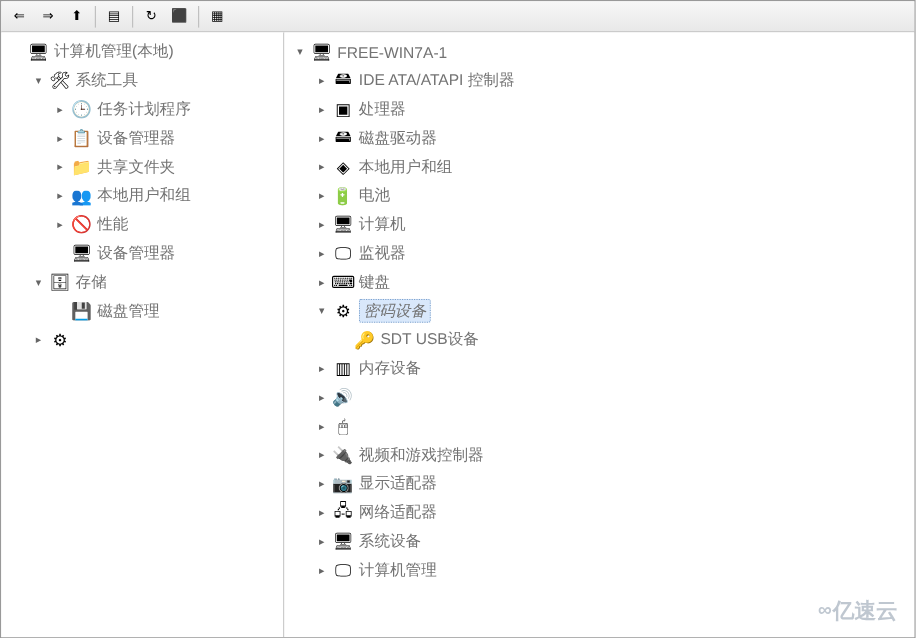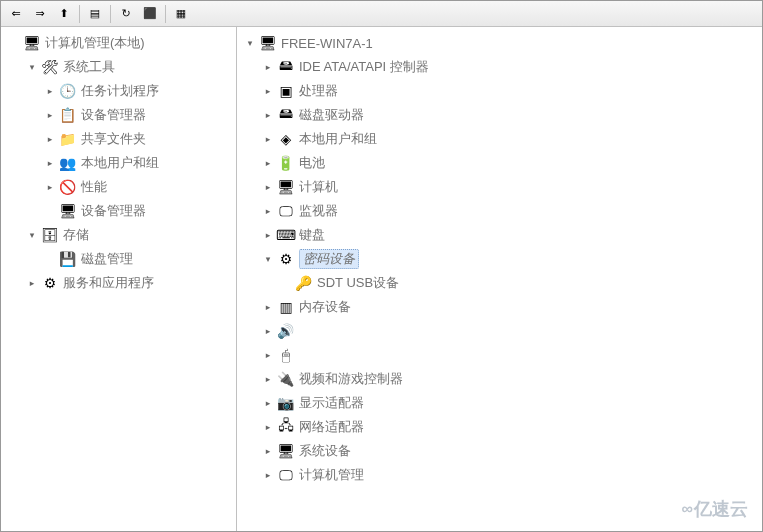--- a/index.html
+++ b/index.html
@@ -177,21 +177,20 @@
 
       <div class="node ind-3">
         <span class="expander empty"></span>
         <span class="icon">💾</span>
         <span class="node-label">磁盘管理</span>
       </div>
 
       <div class="node ind-2">
         <span class="expander">▸</span>
         <span class="icon">⚙</span>
-        <span class="node-label">服务和应用程序</span>
       </div>
     </div>
   </div>
 
   <div class="pane-right">
     <div class="tree">
       <div class="node ind-1">
         <span class="expander">▾</span>
         <span class="icon">🖥</span>
         <span class="node-label">FREE-WIN7A-1</span>

